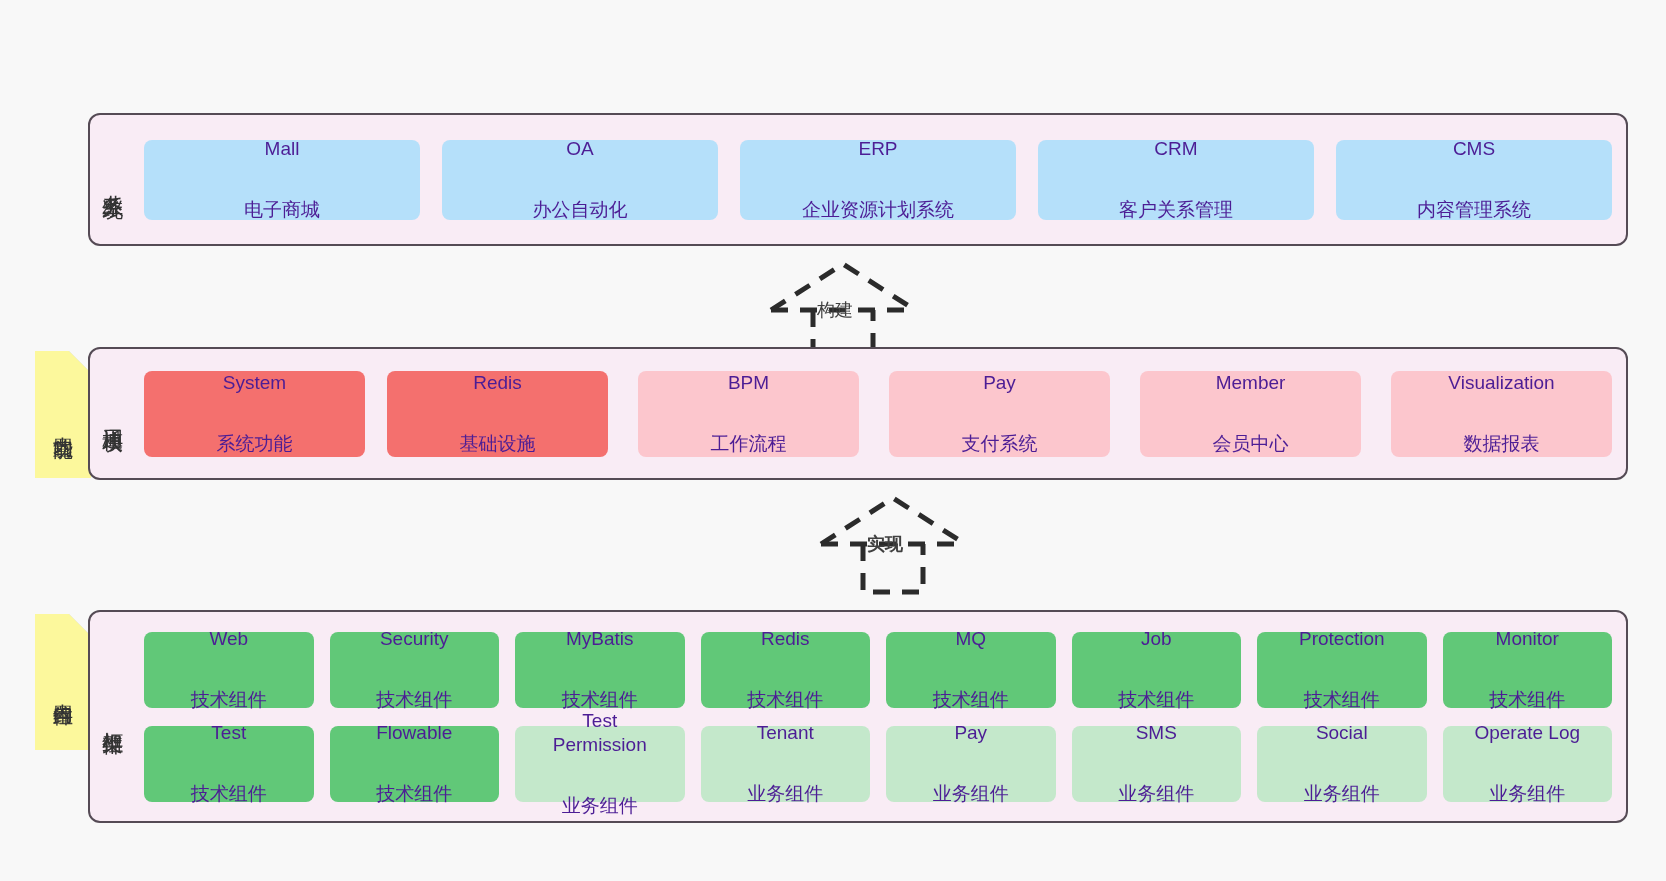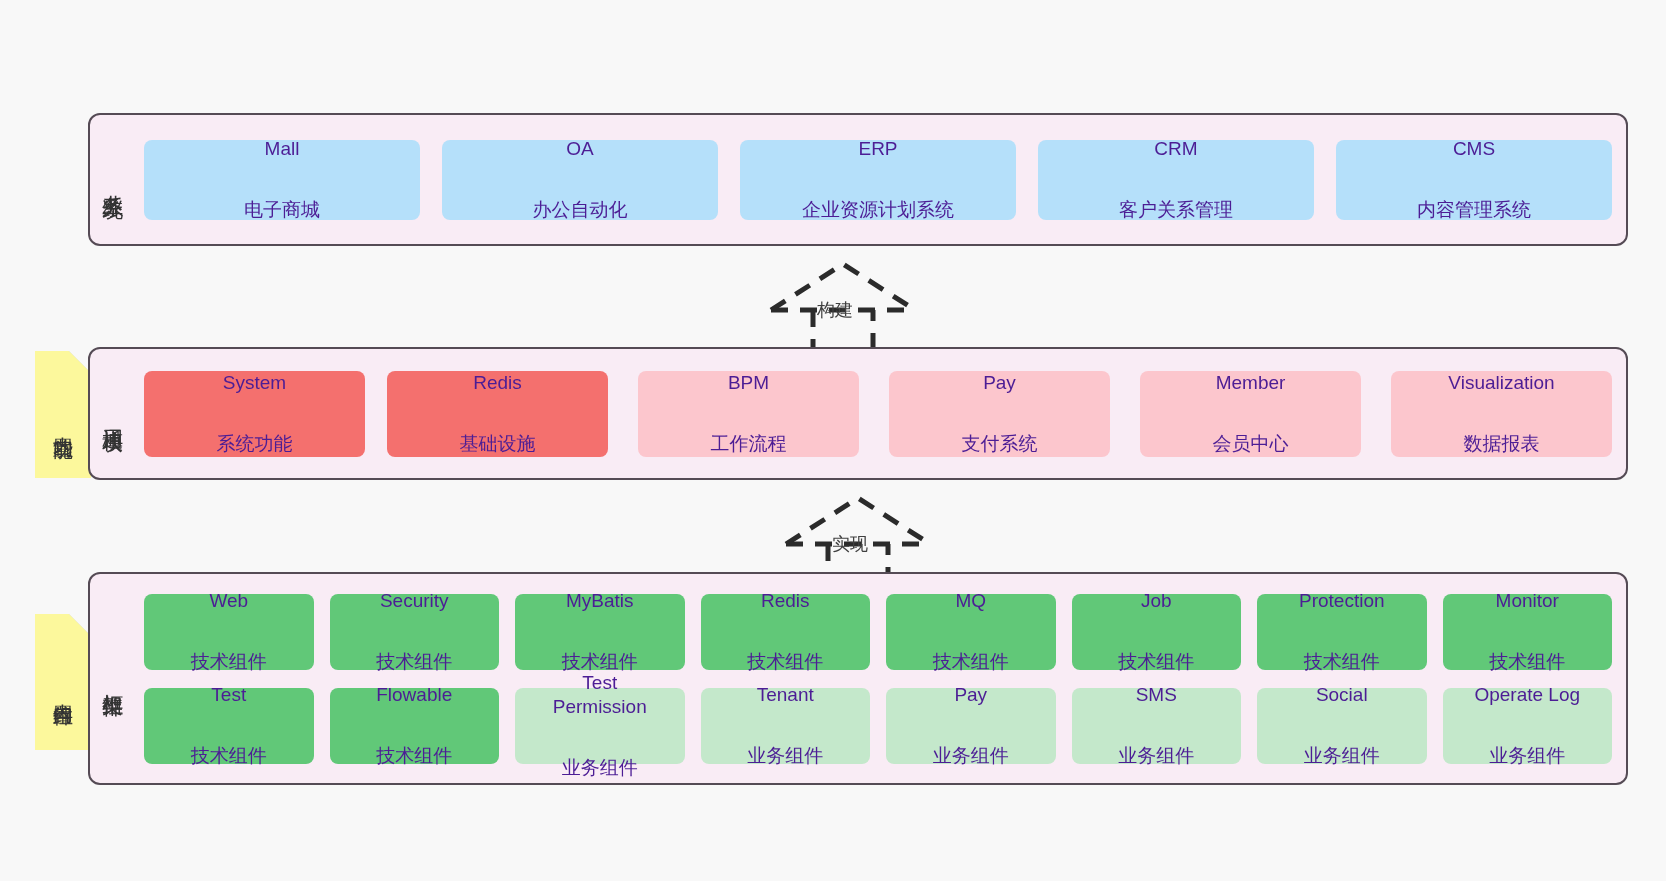--- a/index.html
+++ b/index.html
@@ -207,35 +207,35 @@
           <span class="cn">会员中心</span>
         </div>
         <div class="card card-pink">
           <span class="en">Visualization</span>
           <span class="cn">数据报表</span>
         </div>
       </div>
     </div>
   </div>
 
-  <div class="arrow-wrap" style="left:770px; top:492px;">
+  <div class="arrow-wrap" style="left:805px; top:492px;font-weight:bold;">
     <svg width="200" height="110" viewBox="0 0 200 110">
       <path d="M 16 52 L 88 6 L 160 52" fill="none" stroke="#2b2b2b" stroke-width="5" stroke-dasharray="17 12" stroke-linecap="butt"></path>
       <path d="M 16 52 L 160 52" fill="none" stroke="#2b2b2b" stroke-width="5" stroke-dasharray="17 12" stroke-linecap="butt"></path>
       <path d="M 58 52 L 58 100 L 118 100 L 118 52" fill="none" stroke="#2b2b2b" stroke-width="5" stroke-dasharray="17 12" stroke-linecap="butt"></path>
     </svg>
     <div class="arrow-label" style="left:62px; top:40px;">实现</div>
   </div>
 
   <div class="note" style="left:35px; top:614px; height:136px;">
     <span class="fold"></span>
     <span>内置组件</span>
   </div>
 
-  <div class="layer" id="layer-2" style="left:88px; top:572px; width:1540px; height:213px;">
+  <div class="layer" id="layer-2" style="left:88px; top:610px; width:1540px; height:213px;">
     <div class="layer-title">框架组件</div>
     <div class="layer-body" style="gap:18px; padding:12px 14px 12px 8px;">
 
       <div class="row" style="gap:16px;">
         <div class="card card-green">
           <span class="en">Web</span>
           <span class="cn">技术组件</span>
         </div>
         <div class="card card-green">
           <span class="en">Security</span>

